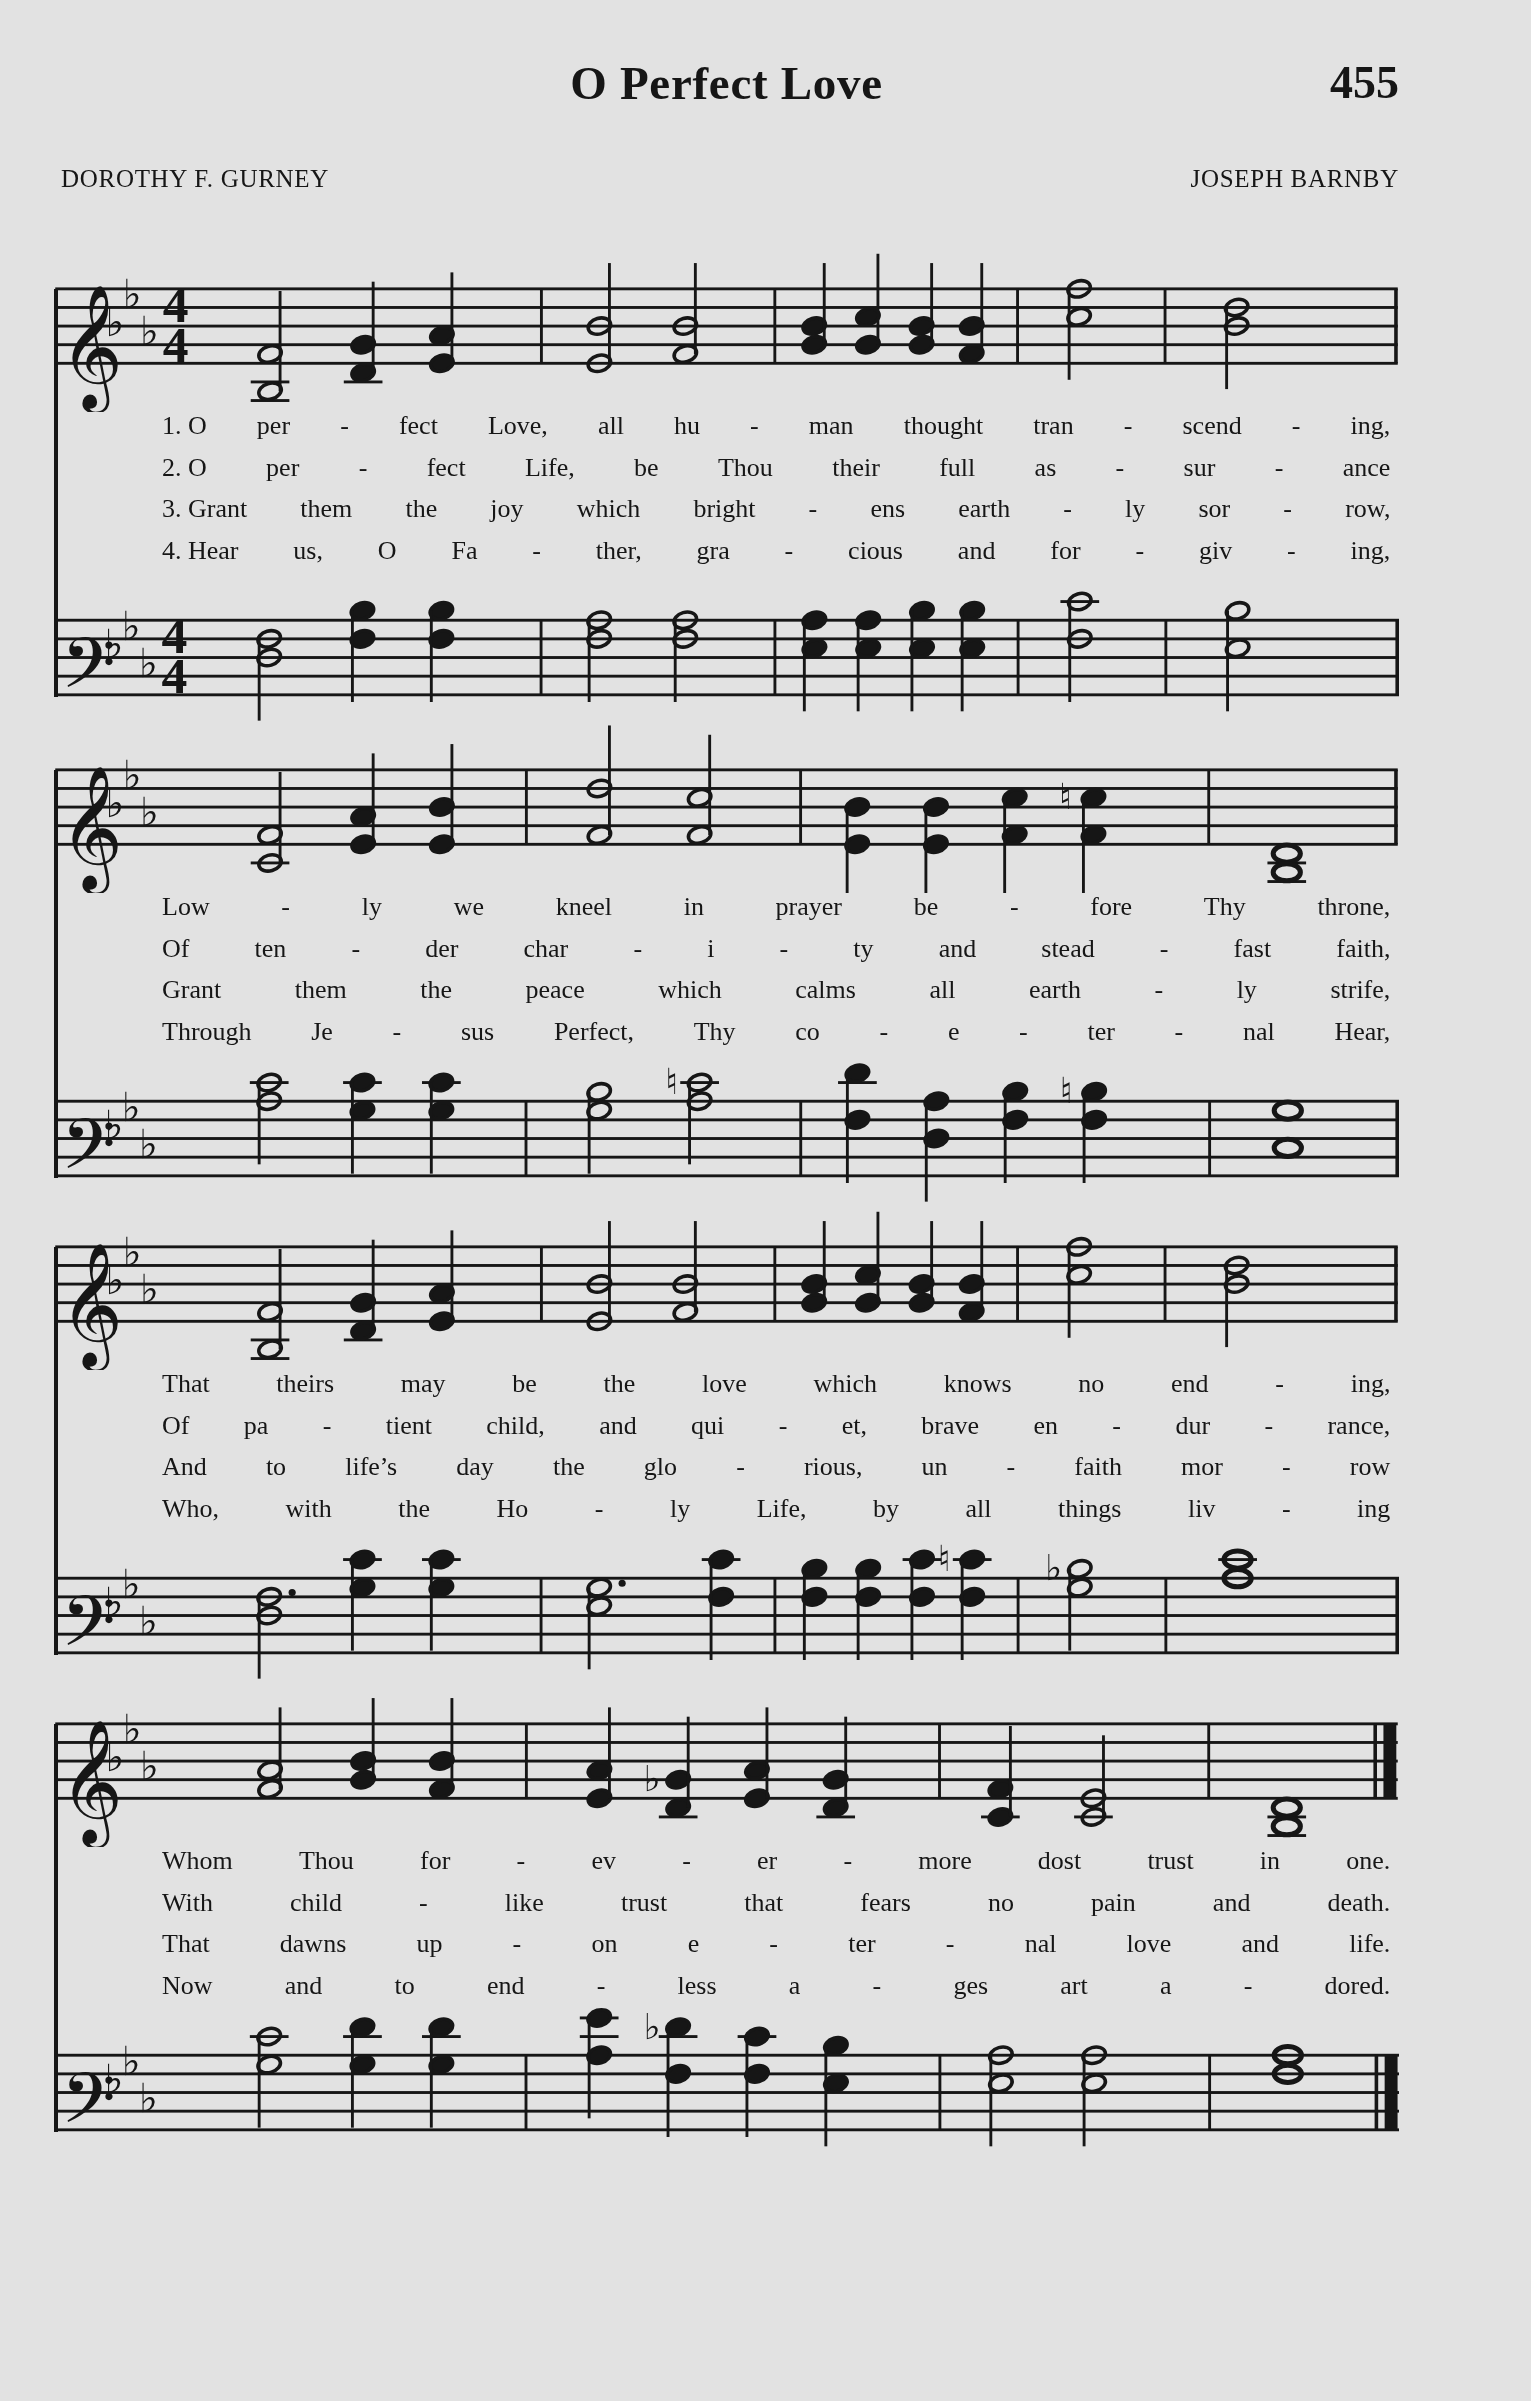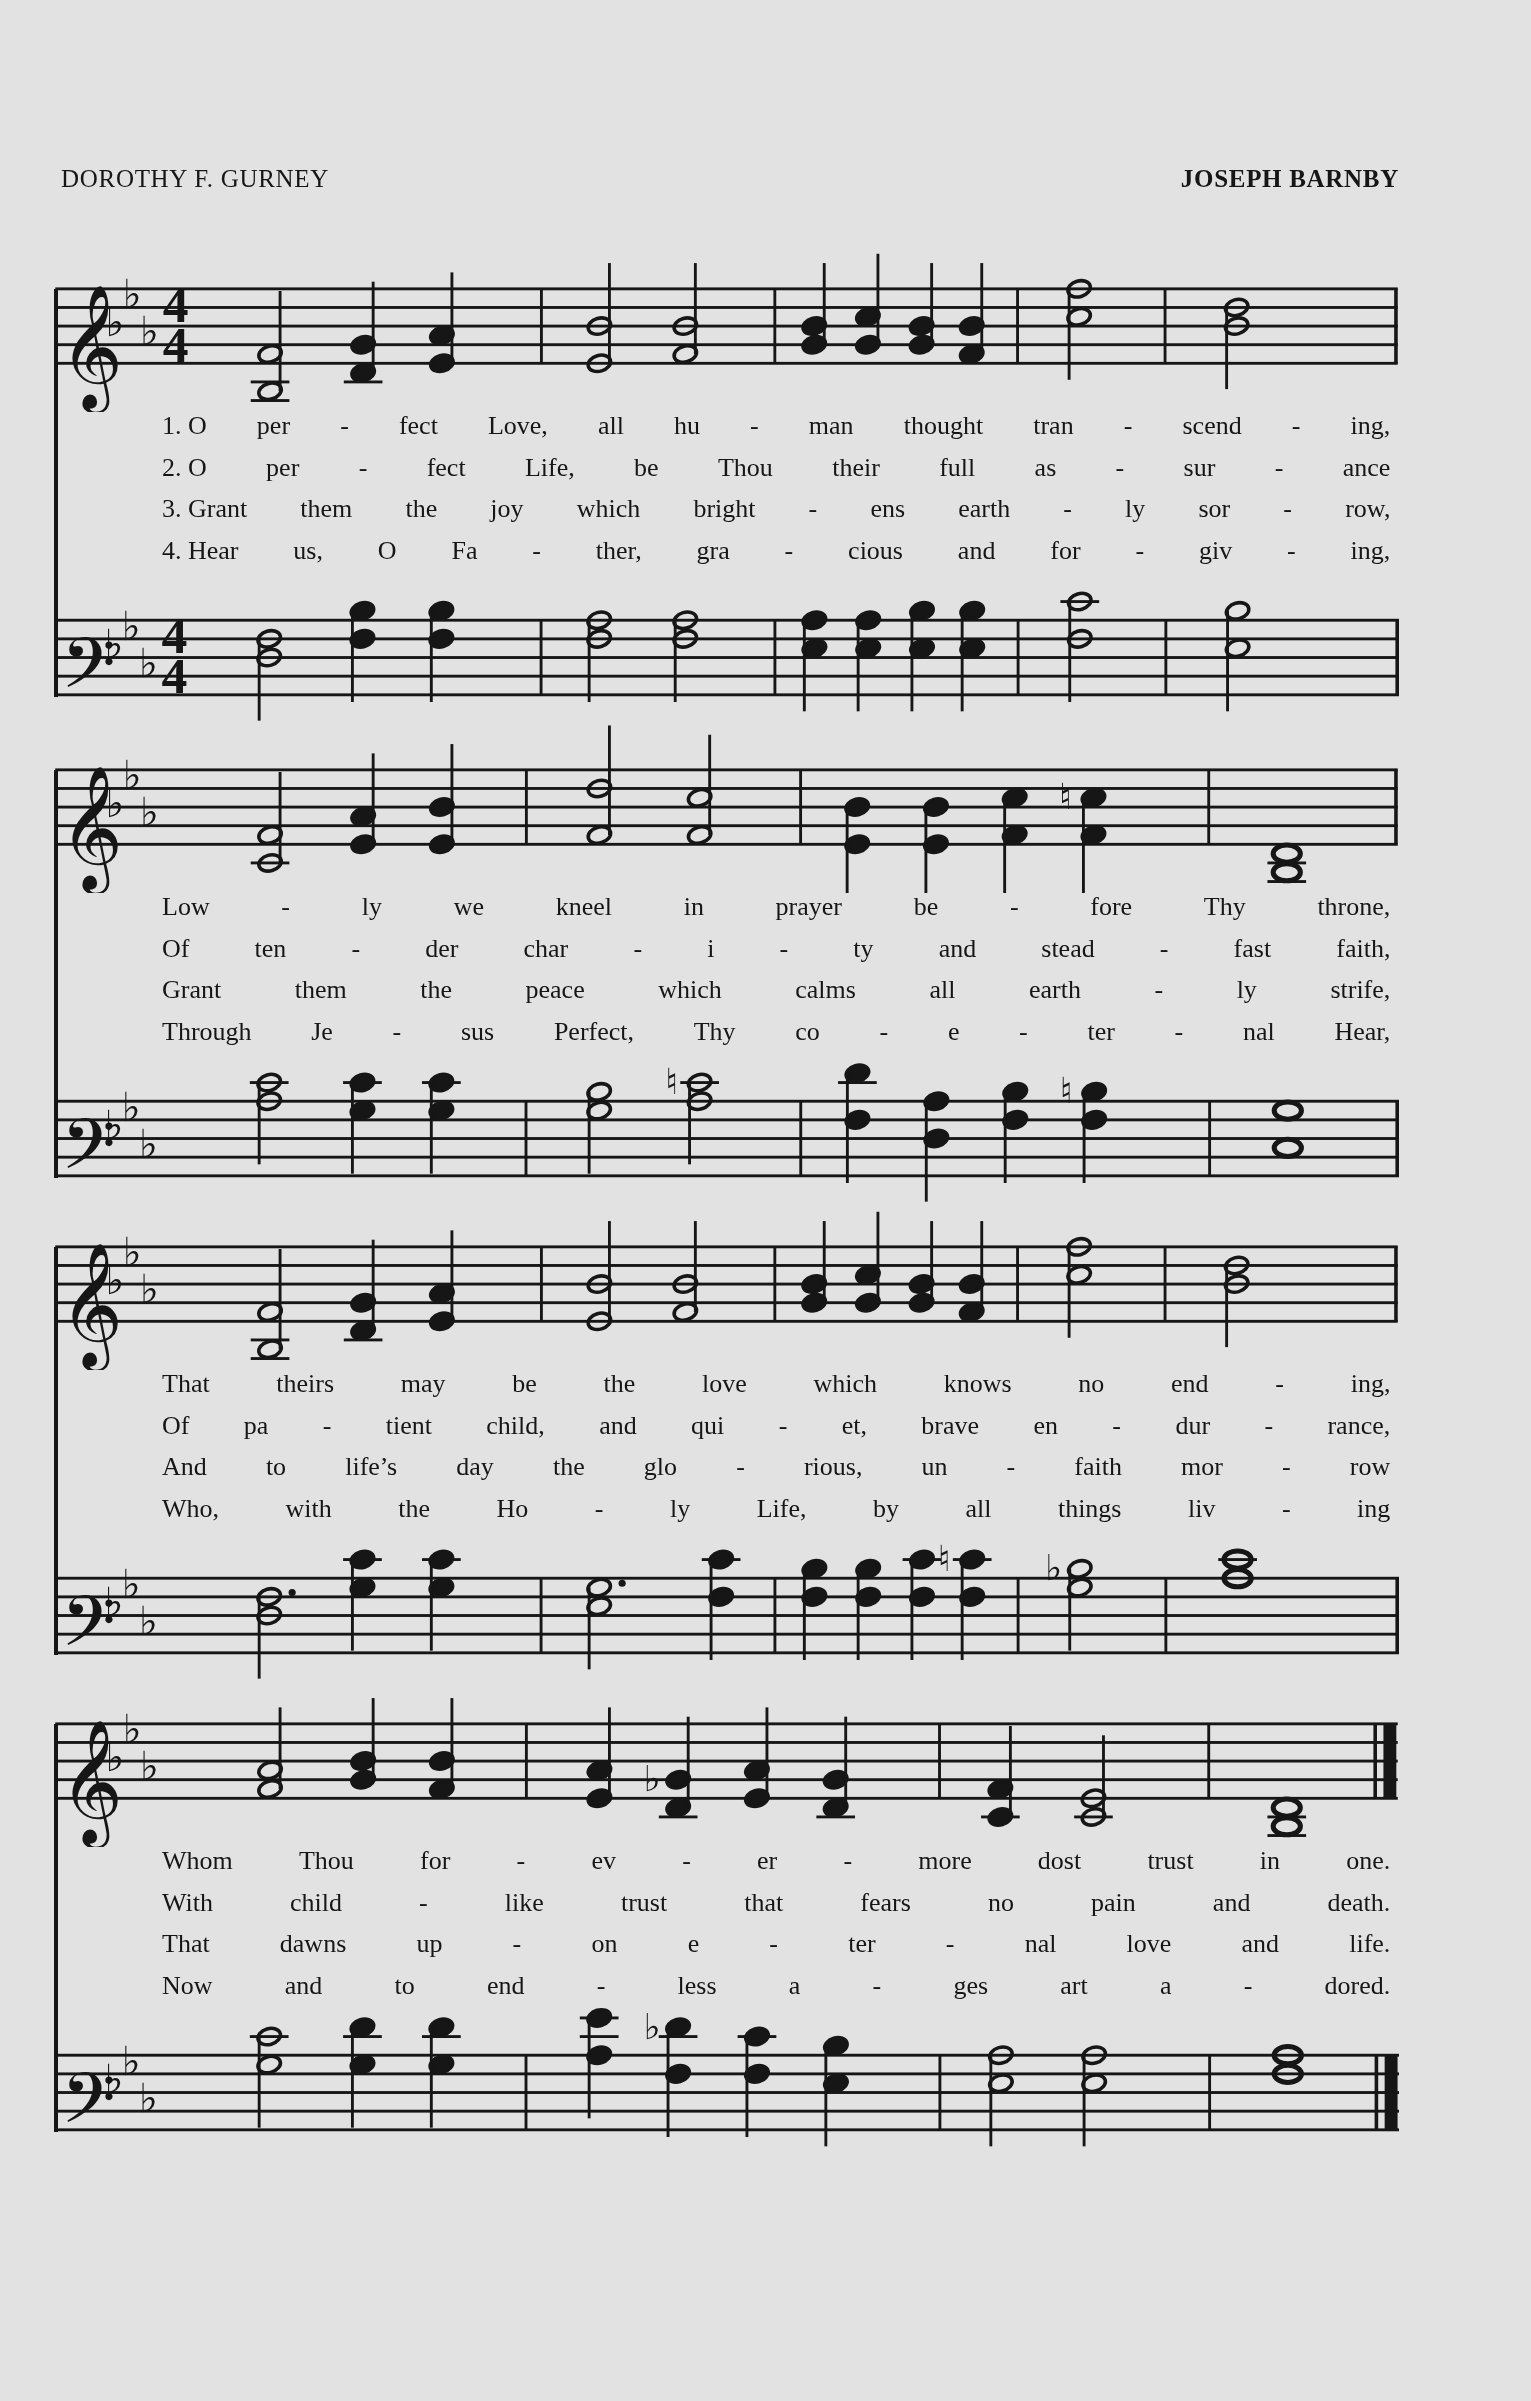--- a/index.html
+++ b/index.html
@@ -16,21 +16,21 @@
   .hymn-title{
     position:absolute;left:0;right:0;text-align:center;
     font-size:47px;font-weight:bold;letter-spacing:0.7px;
   }
   .hymn-number{
     position:absolute;right:0;top:0;
     font-size:46px;font-weight:bold;
   }
   .byline-row{position:absolute;left:61px;top:165px;width:1338px;height:36px;font-size:25px;letter-spacing:0.7px;}
   .author{position:absolute;left:0;}
-  .composer{position:absolute;right:0;font-weight:bold;}
+  .composer{position:absolute;right:0;}
   .score{position:absolute;left:0;top:0;width:100%;height:100%;}
   .system{position:absolute;left:54px;width:1345px;height:474px;}
   svg.staff{position:absolute;left:0;display:block;}
   svg.staff.treble{top:0;}
   svg.staff.bass{top:337px;}
   .system-left-rule{position:absolute;left:0;top:56px;width:3.6px;height:408px;background:#161616;}
   .lyrics-block{
     position:absolute;left:108px;right:8.6px;top:175px;height:161px;
     display:flex;flex-direction:column;justify-content:space-between;
   }
@@ -38,20 +38,24 @@
     display:flex;justify-content:space-between;align-items:flex-start;
     font-size:26px;line-height:36px;white-space:nowrap;gap:48px;
   }
   .syll{display:inline-block;}
 </style>
 </head>
 <body>
 
 <div class="page">
 
+  <div class="title-row">
+    <div class="hymn-title">O Perfect Love</div>
+    <div class="hymn-number">455</div>
+  </div>
 
   <div class="byline-row">
     <span class="author">DOROTHY F. GURNEY</span>
     <span class="composer">JOSEPH BARNBY</span>
   </div>
 
   <div class="score" id="score">
       <section class="system" style="top: 233px;">
         <svg width="1345" height="179" viewBox="0 0 1875 250" class="staff treble">
           <rect x="0" y="76" width="1875" height="4" fill="#161616"></rect>

